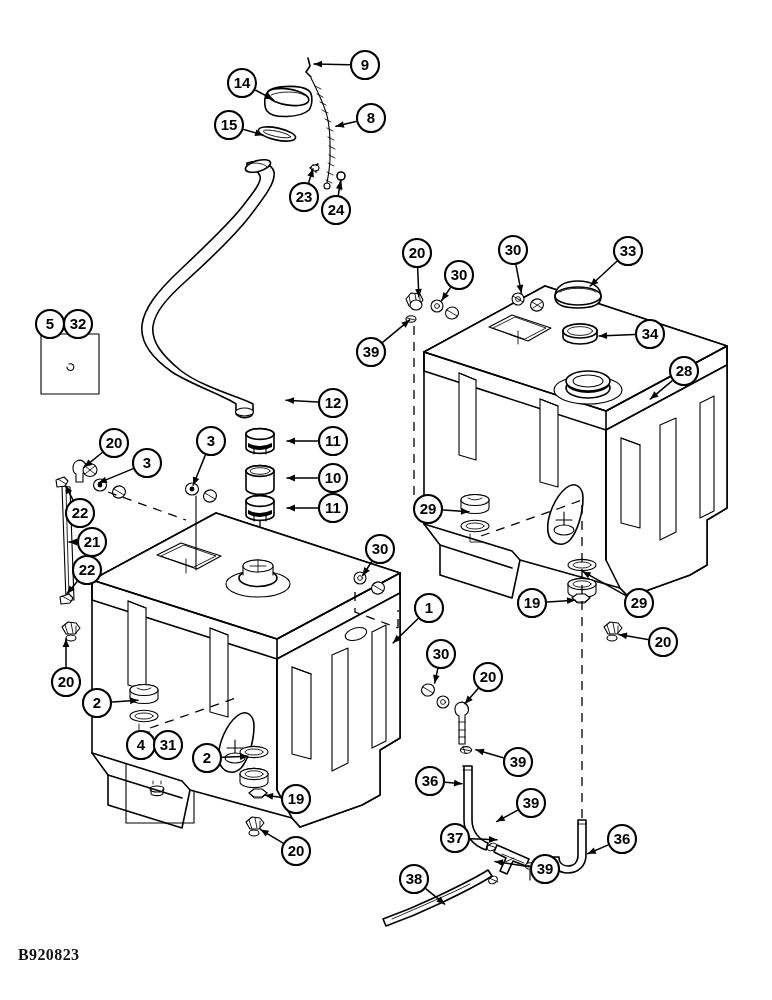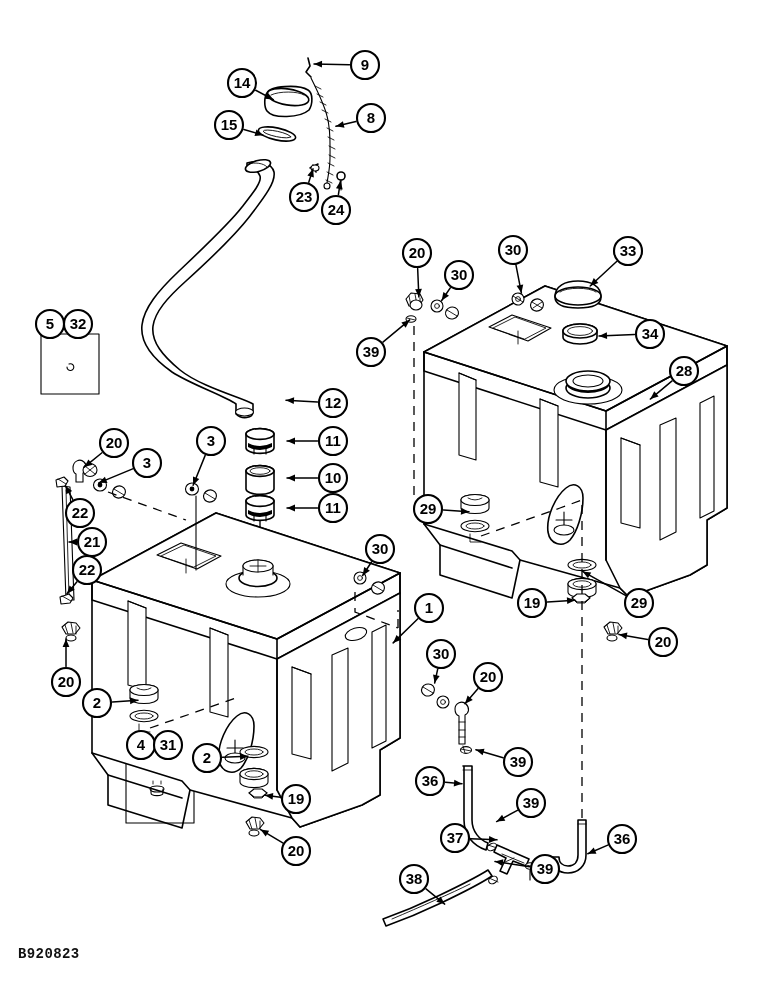--- a/index.html
+++ b/index.html
@@ -8,22 +8,22 @@
   svg#diagram{position:absolute;left:0;top:0;width:772px;height:1000px;}
   .ln{fill:none;stroke:#000;stroke-width:1.6;stroke-linecap:round;stroke-linejoin:round;}
   .ln-thin{fill:none;stroke:#000;stroke-width:1.1;stroke-linecap:round;stroke-linejoin:round;}
   .ln-hair{fill:none;stroke:#000;stroke-width:0.85;stroke-linecap:round;stroke-linejoin:round;}
   .fillw{fill:#ffffff;}
   .filld{fill:#000000;}
   .dash{fill:none;stroke:#000;stroke-width:1.3;stroke-dasharray:9 7;stroke-linecap:butt;}
   .lead{fill:none;stroke:#000;stroke-width:1.5;stroke-linecap:round;}
   .cal-c{fill:#ffffff;stroke:#000;stroke-width:2.1;}
   .cal-t{font-family:"Liberation Sans",sans-serif;font-size:15px;font-weight:bold;text-anchor:middle;fill:#000;}
-  .figlabel{position:absolute;left:18px;top:946px;font-family:Liberation Mono, monospace;
-            font-size:14px;font-weight:bold;color:#111;letter-spacing:0.4px;}
+  .figlabel{position:absolute;left:18px;top:946px;font-family:Liberation Serif, serif;
+            font-size:16px;font-weight:bold;color:#111;letter-spacing:0.4px;}
 </style>
 </head>
 <body>
 
 <div id="stage">
 
 <svg id="diagram" viewBox="0 0 772 1000">
 
   <g>
     <path class="ln" d="M308 58 L310 66 L306 72 L311 77"></path>

